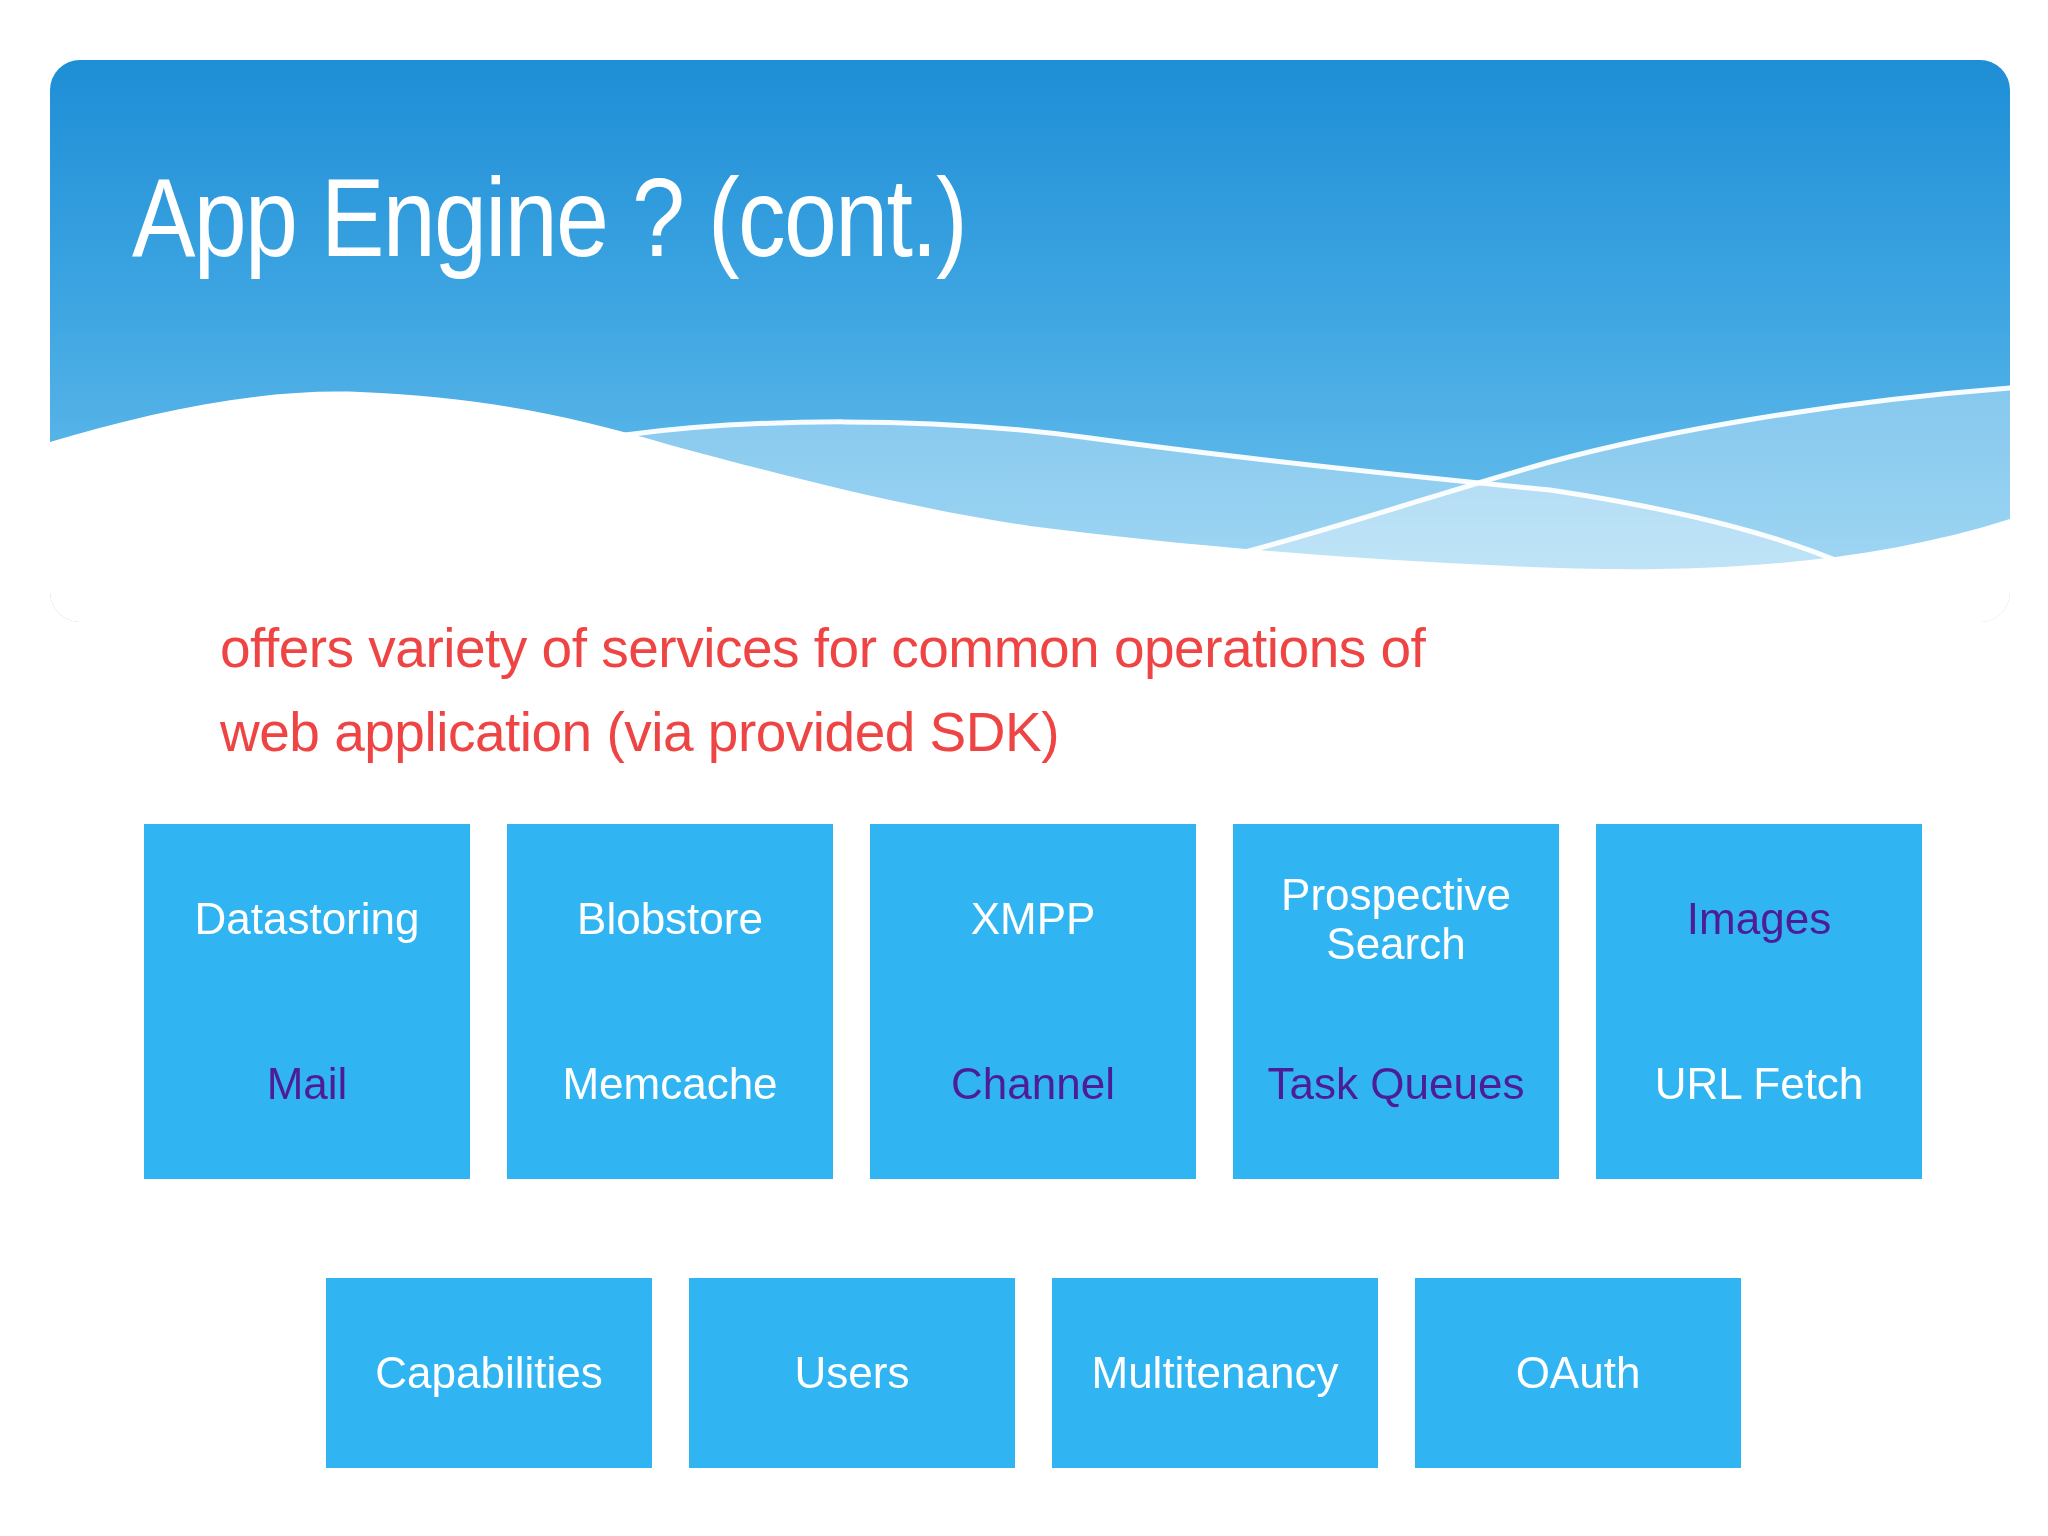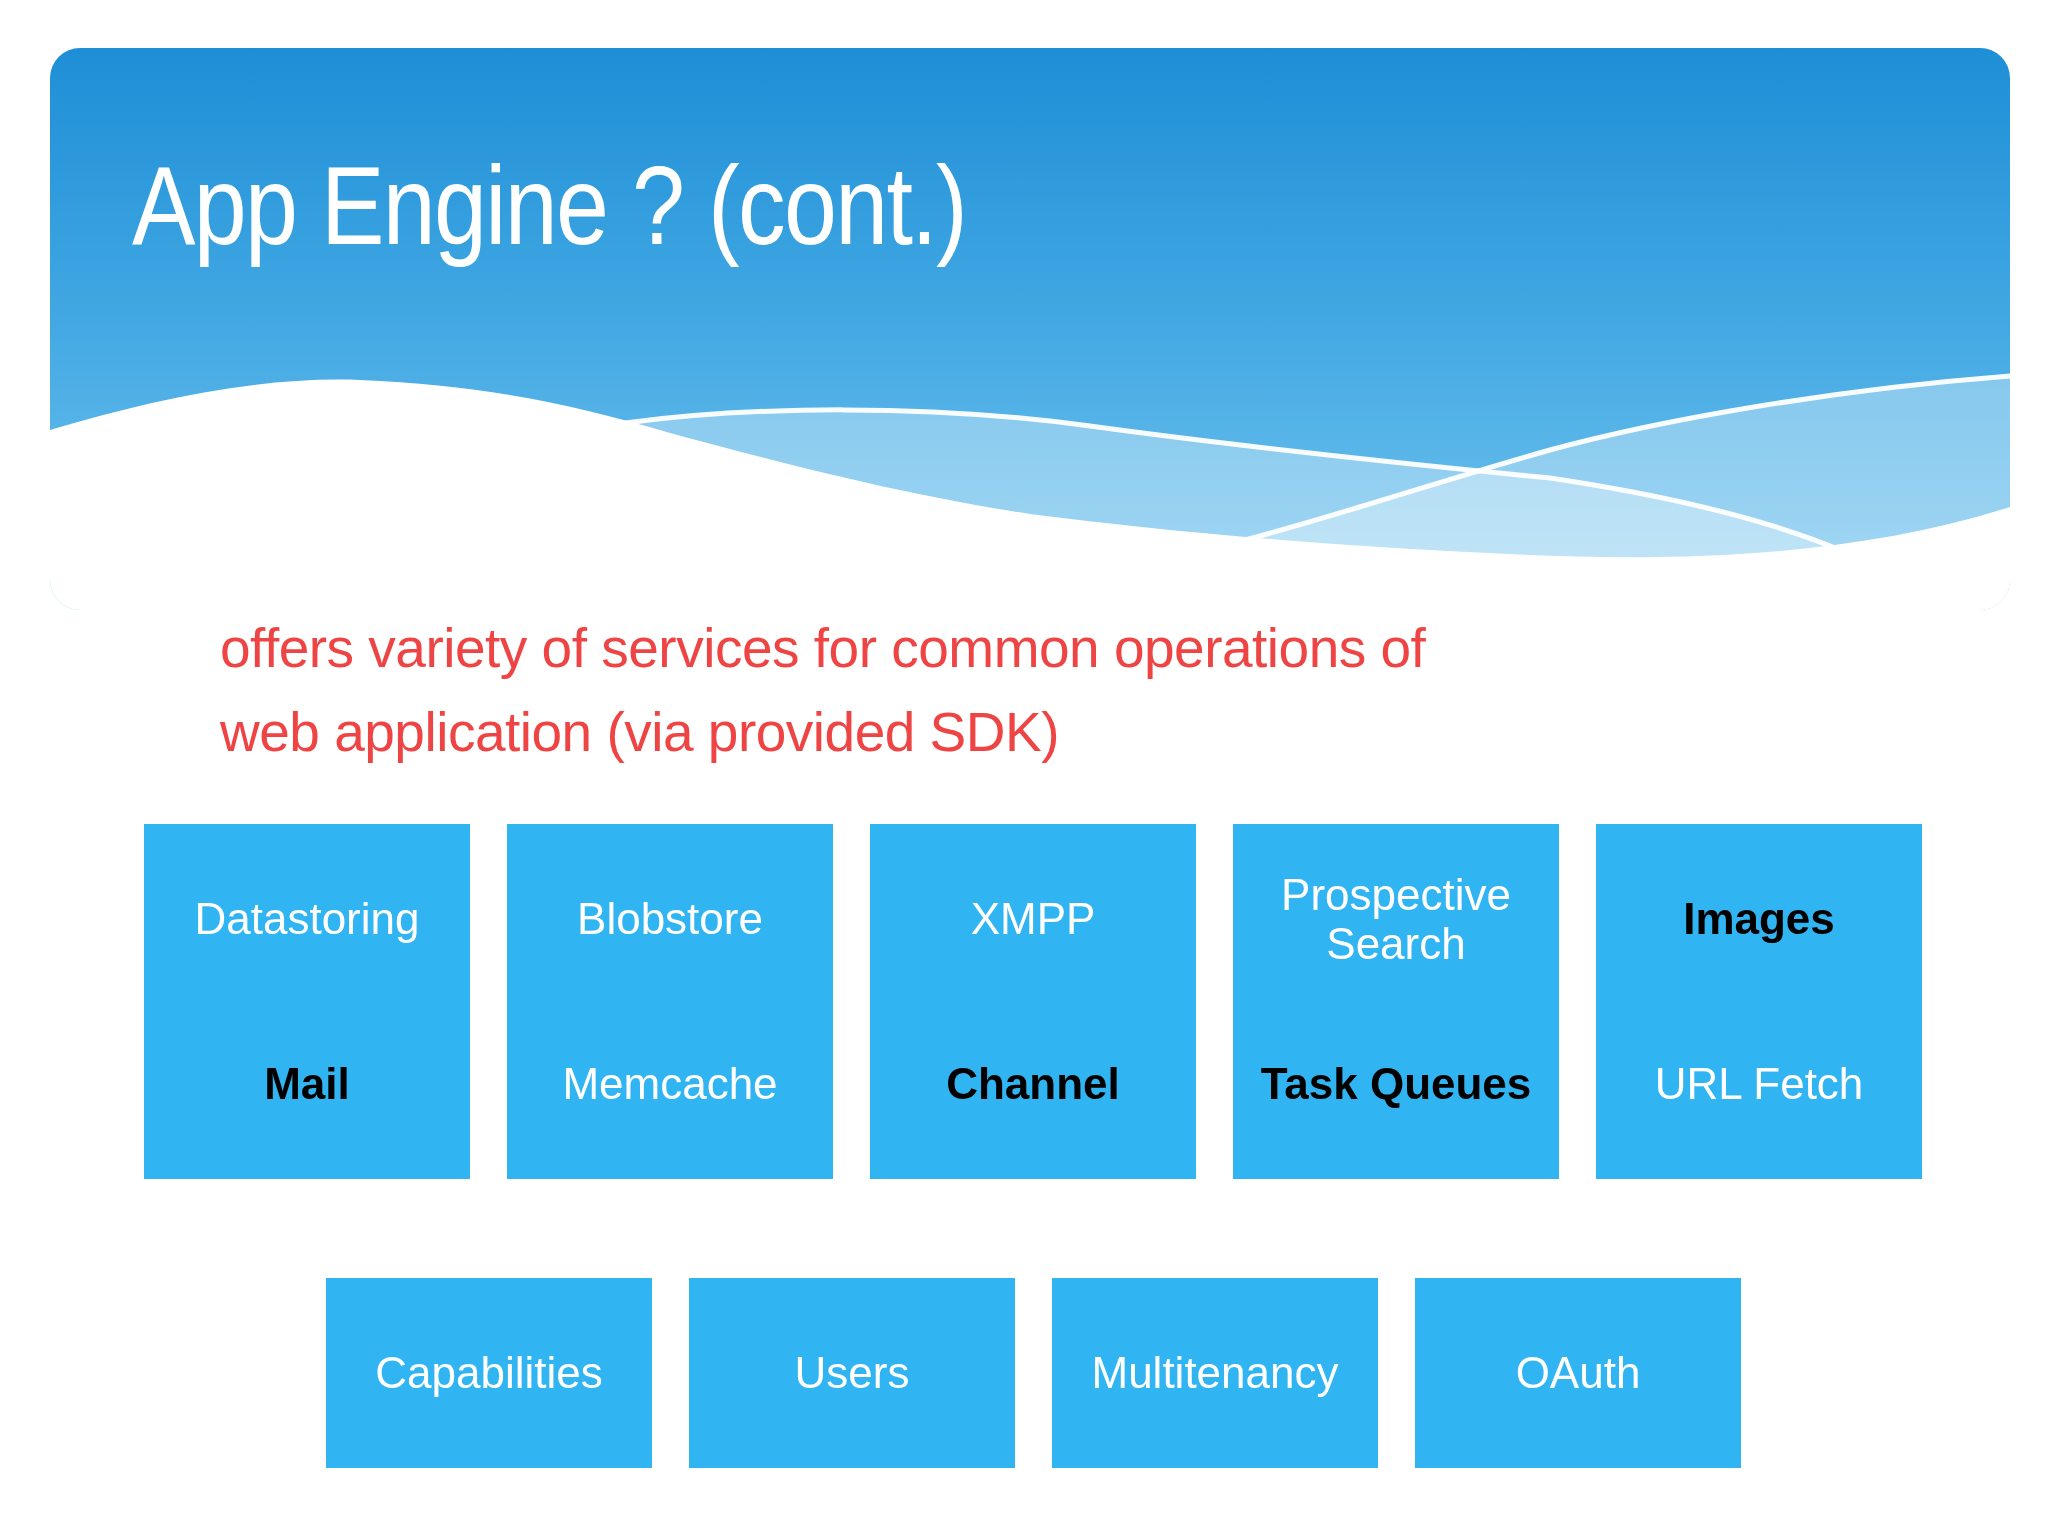--- a/index.html
+++ b/index.html
@@ -13,21 +13,21 @@
   }
   .slide {
     position: relative;
     width: 2048px;
     height: 1536px;
     background: #ffffff;
   }
   .header-banner {
     position: absolute;
     left: 50px;
-    top: 48px;
+    top: 60px;
     width: 1788px;
     height: 562px;
   }
   .header-banner svg { display: block; }
   .slide-title {
     position: absolute;
     left: 132px;
     top: 150px;
     font-size: 112px;
     font-weight: 400;
@@ -64,22 +64,22 @@
     font-size: 44px;
     line-height: 1.12;
     display: flex;
     align-items: center;
     justify-content: center;
     text-align: center;
     padding: 0 20px;
     box-sizing: border-box;
   }
   .service-box.em {
-    color: #000000;
-    font-weight: 700;
+    color: #4c1d95;
+    font-weight: 400;
   }
 </style>
 </head>
 <body>
 
 <div class="slide">
 
   <div class="header-banner">
     <svg width="1960" height="562" viewBox="0 0 1960 562">
       <defs>

